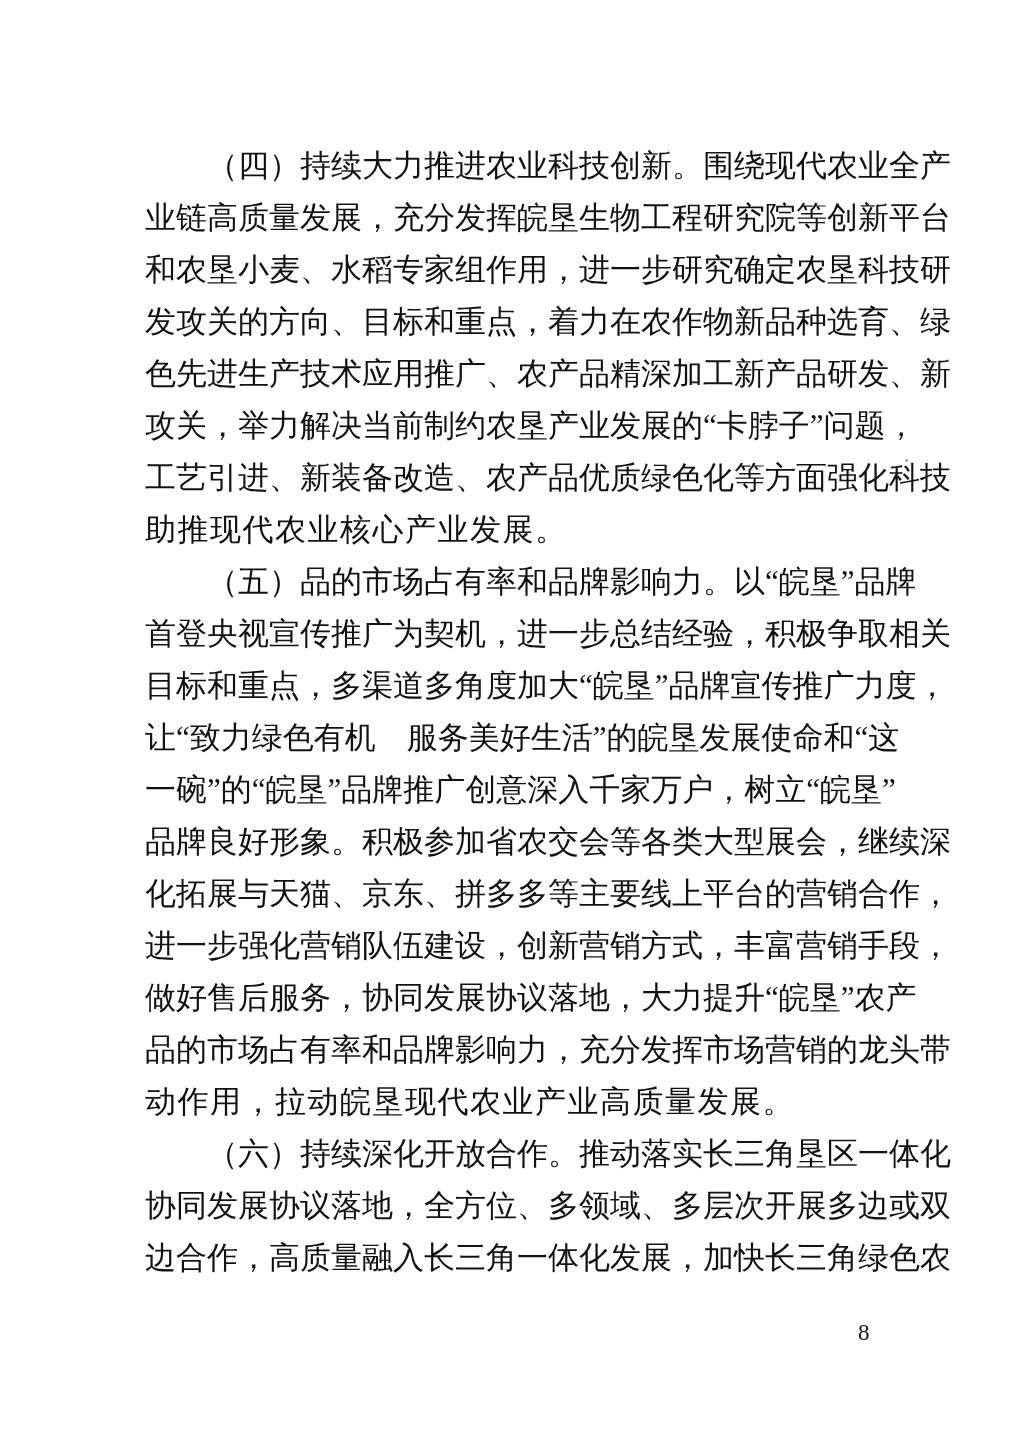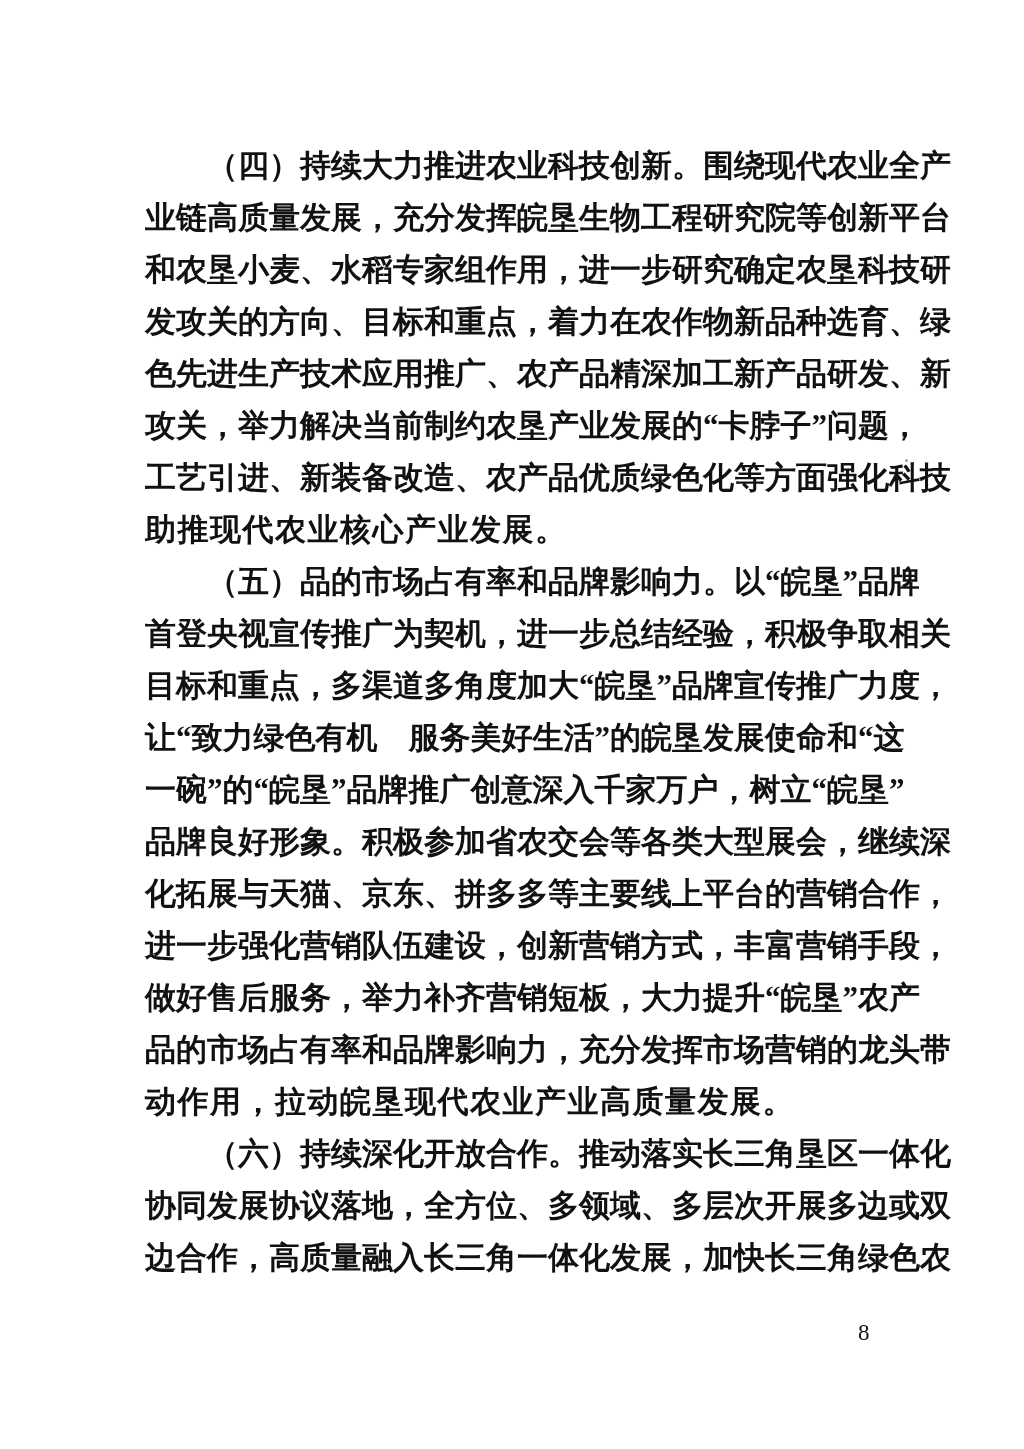--- a/index.html
+++ b/index.html
@@ -25,21 +25,21 @@
   .line {
     height: 52px;
     line-height: 52px;
     font-size: 31px;
     letter-spacing: 0;
     white-space: nowrap;
     text-align: justify;
     text-align-last: justify;
     text-justify: inter-character;
     word-break: break-all;
-    font-weight: 700;
+    font-weight: 400;
   }
   
   .line.flush {
     text-align: left;
     text-align-last: left;
     letter-spacing: 1.5px;
   }
   .line.indent {
     text-indent: 62px;
   }
@@ -77,21 +77,21 @@
     <div class="line">工艺引进、新装备改造、农产品优质绿色化等方面强化科技</div>
     <div class="line flush">助推现代农业核心产业发展。</div>
     <div class="line indent">（五）品的市场占有率和品牌影响力。以“皖垦”品牌</div>
     <div class="line">首登央视宣传推广为契机，进一步总结经验，积极争取相关</div>
     <div class="line">目标和重点，多渠道多角度加大“皖垦”品牌宣传推广力度，</div>
     <div class="line">让“致力绿色有机　服务美好生活”的皖垦发展使命和“这</div>
     <div class="line">一碗”的“皖垦”品牌推广创意深入千家万户，树立“皖垦”</div>
     <div class="line">品牌良好形象。积极参加省农交会等各类大型展会，继续深</div>
     <div class="line">化拓展与天猫、京东、拼多多等主要线上平台的营销合作，</div>
     <div class="line">进一步强化营销队伍建设，创新营销方式，丰富营销手段，</div>
-    <div class="line">做好售后服务，举力补齐营销短板，大力提升“皖垦”农产</div>
+    <div class="line">做好售后服务，协同发展协议落地，大力提升“皖垦”农产</div>
     <div class="line">品的市场占有率和品牌影响力，充分发挥市场营销的龙头带</div>
     <div class="line flush">动作用，拉动皖垦现代农业产业高质量发展。</div>
     <div class="line indent">（六）持续深化开放合作。推动落实长三角垦区一体化</div>
     <div class="line">协同发展协议落地，全方位、多领域、多层次开展多边或双</div>
     <div class="line">边合作，高质量融入长三角一体化发展，加快长三角绿色农</div>
   </div>
   <div class="scan-dot"></div>
   <div class="page-number">8</div>
 </div>
 

